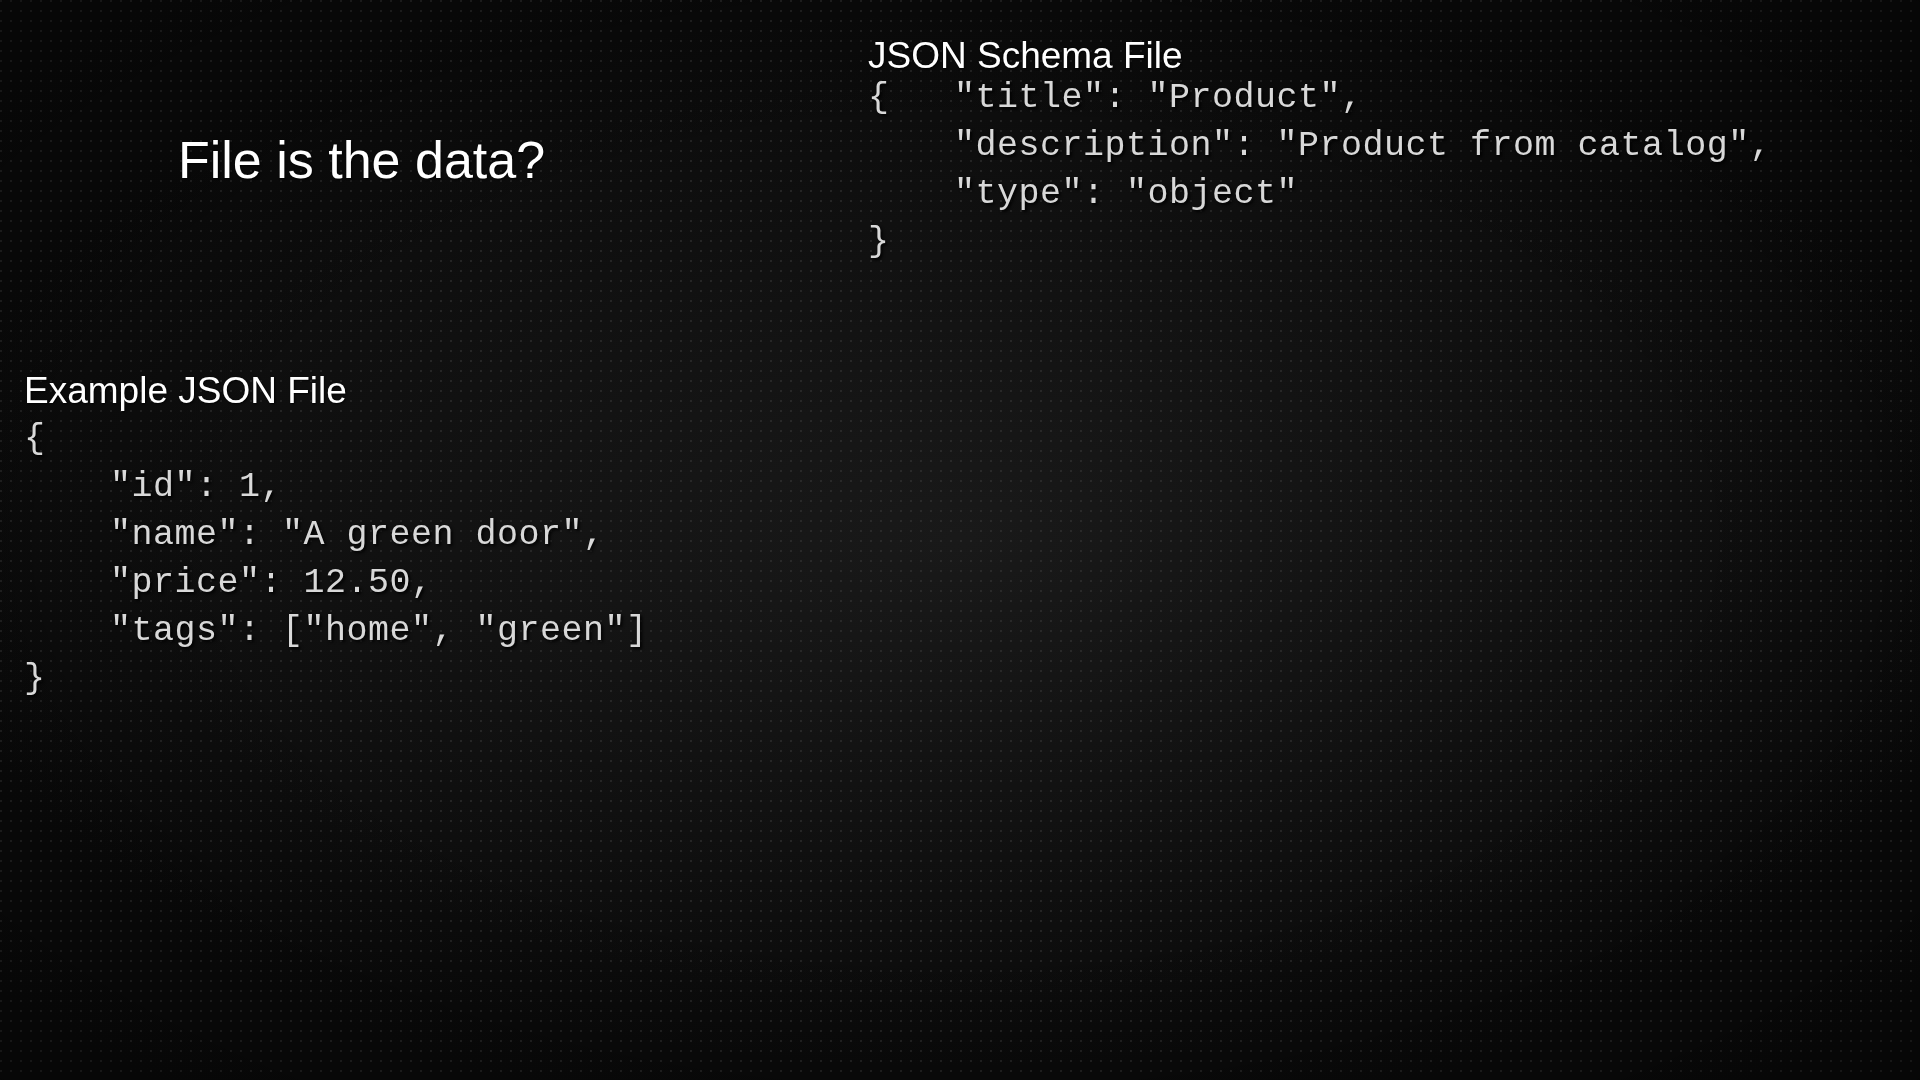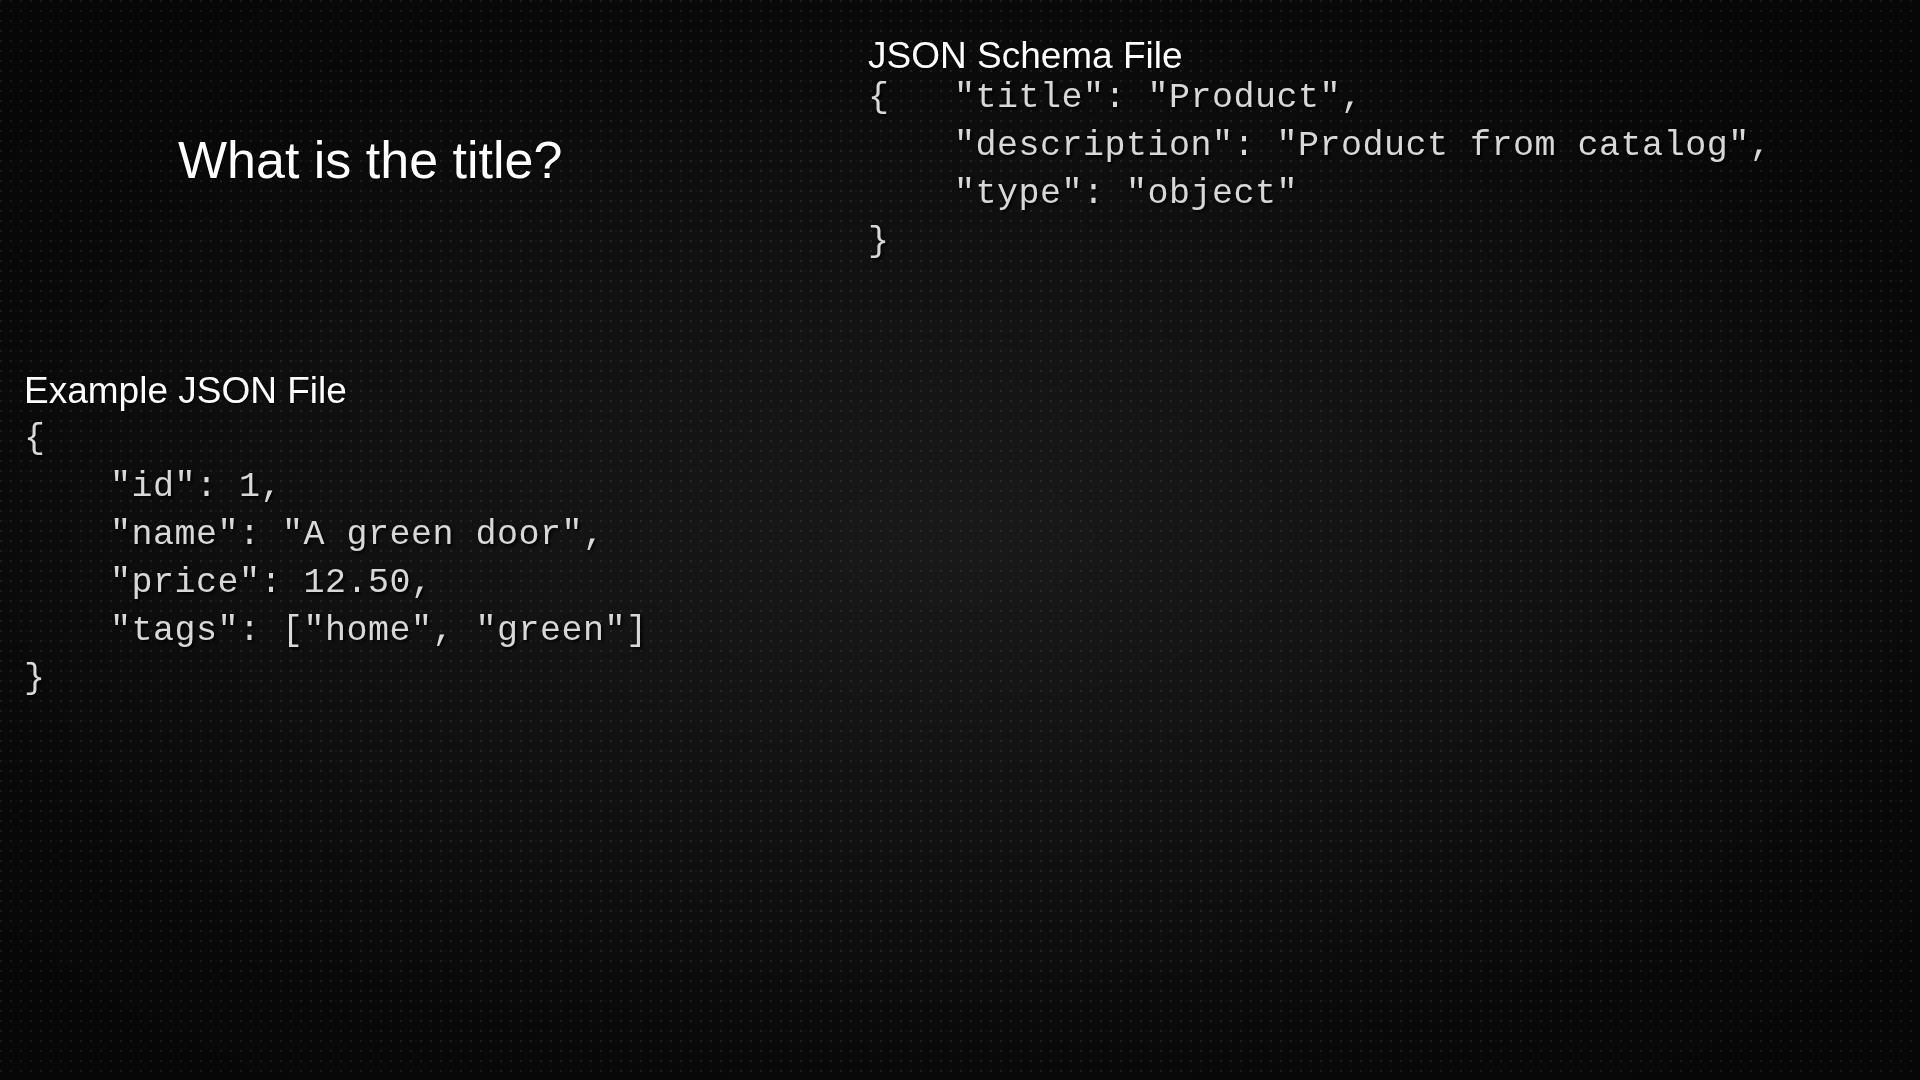--- a/index.html
+++ b/index.html
@@ -91,21 +91,21 @@
       color: #d8d8d8;
       white-space: pre;
       z-index: 10;
       text-shadow: 2px 2px 3px rgba(0,0,0,0.9);
       letter-spacing: 0.5px;
     }
   </style>
 </head>
 <body>
 
-<div class="slide-title">What is the title?</div>
+<div class="slide-title">File is the data?</div>
 
 <div class="schema-label">JSON Schema File</div>
 <div class="schema-code">{   "title": "Product",
     "description": "Product from catalog",
     "type": "object"
 }</div>
 
 <div class="example-label">Example JSON File</div>
 <div class="example-code">{
     "id": 1,

